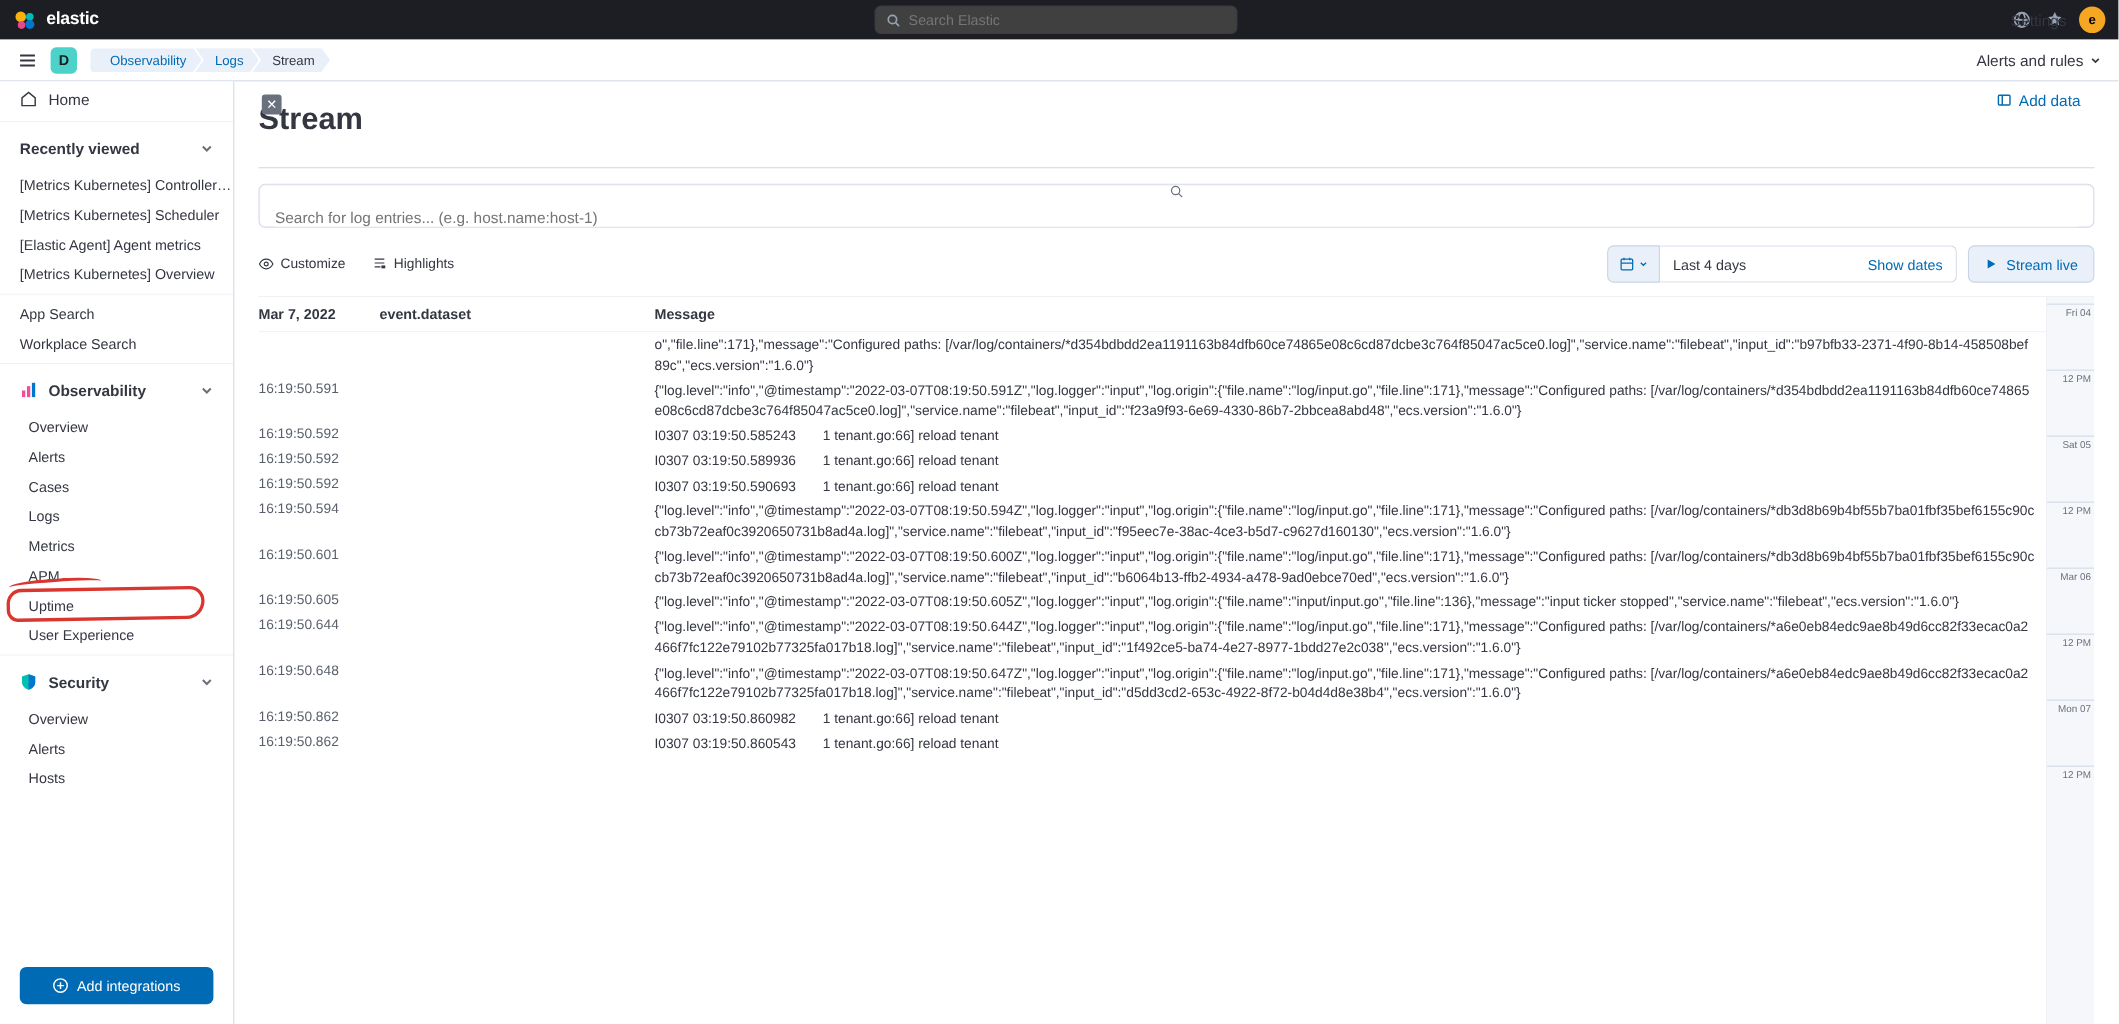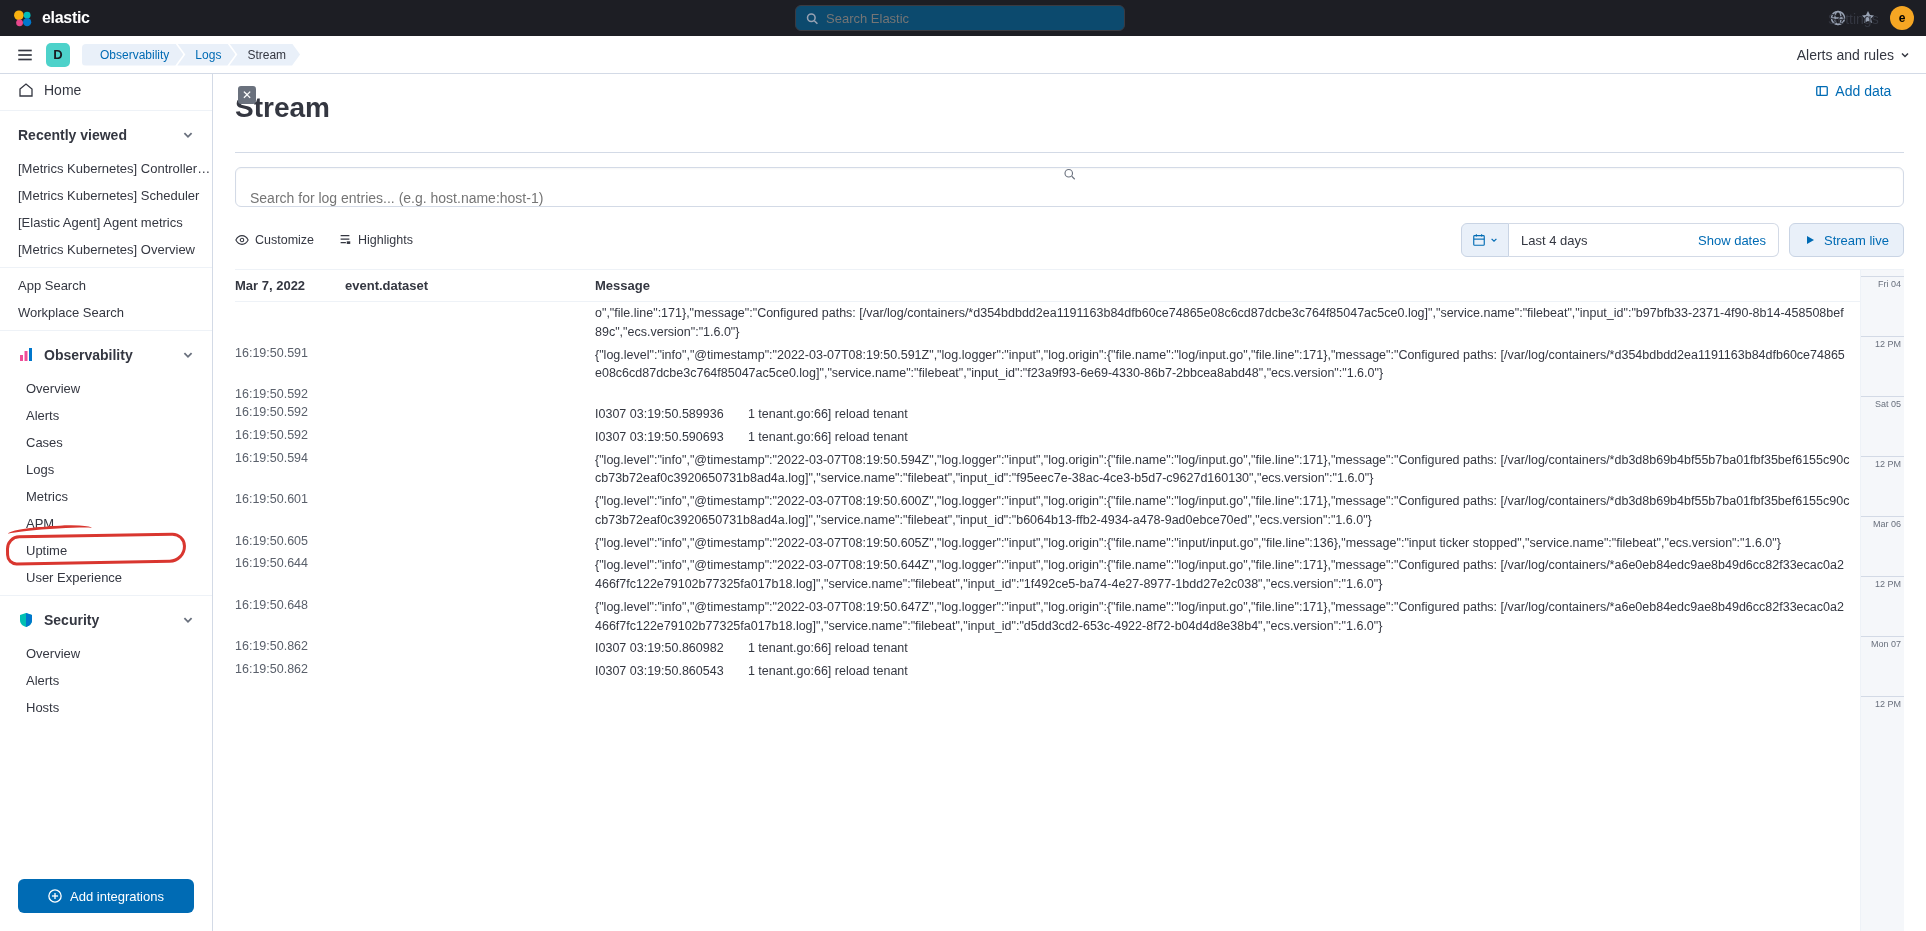--- a/index.html
+++ b/index.html
@@ -3,21 +3,21 @@
 <meta charset="utf-8">
 <style>
 * { margin: 0; padding: 0; box-sizing: border-box; font-family: -apple-system, BlinkMacSystemFont, "Segoe UI", Helvetica, Arial, sans-serif; }
 body { background: #fff; color: #343741; font-size: 14px; overflow: hidden; }
 .topbar { background: #1d1e24; height: 36px; display: flex; align-items: center; padding: 0 12px; justify-content: space-between; }
 .topbar-left { display: flex; align-items: center; gap: 10px; }
 .elastic-logo { display: flex; align-items: center; gap: 8px; }
 .elastic-logo-icon { width: 22px; height: 22px; }
 .elastic-text { color: #fff; font-weight: 600; font-size: 16px; letter-spacing: -0.3px; }
 .search-wrap { flex: 1; display: flex; justify-content: center; }
-.search-box { background: #0c4a6e; border: 1px solid #3a3b42; border-radius: 6px; height: 26px; width: 330px; display: flex; align-items: center; padding: 0 10px; gap: 8px; }
+.search-box { background: #404040; border: 1px solid #3a3b42; border-radius: 6px; height: 26px; width: 330px; display: flex; align-items: center; padding: 0 10px; gap: 8px; }
 .search-box input { background: transparent; border: none; outline: none; color: #98a2b3; font-size: 13px; width: 100%; }
 .topbar-right { display: flex; align-items: center; gap: 14px; }
 .top-icon { color: #98a2b3; width: 16px; height: 16px; cursor: pointer; }
 .avatar { width: 24px; height: 24px; border-radius: 50%; background: #f5a623; color: #000; display: flex; align-items: center; justify-content: center; font-size: 12px; font-weight: 600; cursor: pointer; }
 
 .header2 { height: 38px; background: #fff; border-bottom: 1px solid #d3dae6; display: flex; align-items: center; justify-content: space-between; padding: 0 16px; }
 .header2-left { display: flex; align-items: center; gap: 12px; }
 .hamburger { cursor: pointer; color: #343741; }
 .space-badge { width: 24px; height: 24px; border-radius: 5px; background: #4dd2ca; color: #1a1c21; display: flex; align-items: center; justify-content: center; font-weight: 700; font-size: 13px; cursor: pointer; }
 .breadcrumbs { display: flex; align-items: center; gap: 0; }
@@ -284,20 +284,21 @@
                 <div class="msg">o","file.line":171},"message":"Configured paths: [/var/log/containers/*d354bdbdd2ea1191163b84dfb60ce74865e08c6cd87dcbe3c764f85047ac5ce0.log]","service.name":"filebeat","input_id":"b97bfb33-2371-4f90-8b14-458508bef89c","ecs.version":"1.6.0"}</div>
               </div>
               <div class="log-row">
                 <div class="ts">16:19:50.591</div>
                 <div></div>
                 <div class="msg">{"log.level":"info","@timestamp":"2022-03-07T08:19:50.591Z","log.logger":"input","log.origin":{"file.name":"log/input.go","file.line":171},"message":"Configured paths: [/var/log/containers/*d354bdbdd2ea1191163b84dfb60ce74865e08c6cd87dcbe3c764f85047ac5ce0.log]","service.name":"filebeat","input_id":"f23a9f93-6e69-4330-86b7-2bbcea8abd48","ecs.version":"1.6.0"}</div>
               </div>
               <div class="log-row">
                 <div class="ts">16:19:50.592</div>
                 <div></div>
+                <div class="msg">I0307 03:19:50.585243       1 tenant.go:66] reload tenant</div>
               </div>
               <div class="log-row">
                 <div class="ts">16:19:50.592</div>
                 <div></div>
                 <div class="msg">I0307 03:19:50.589936       1 tenant.go:66] reload tenant</div>
               </div>
               <div class="log-row">
                 <div class="ts">16:19:50.592</div>
                 <div></div>
                 <div class="msg">I0307 03:19:50.590693       1 tenant.go:66] reload tenant</div>

